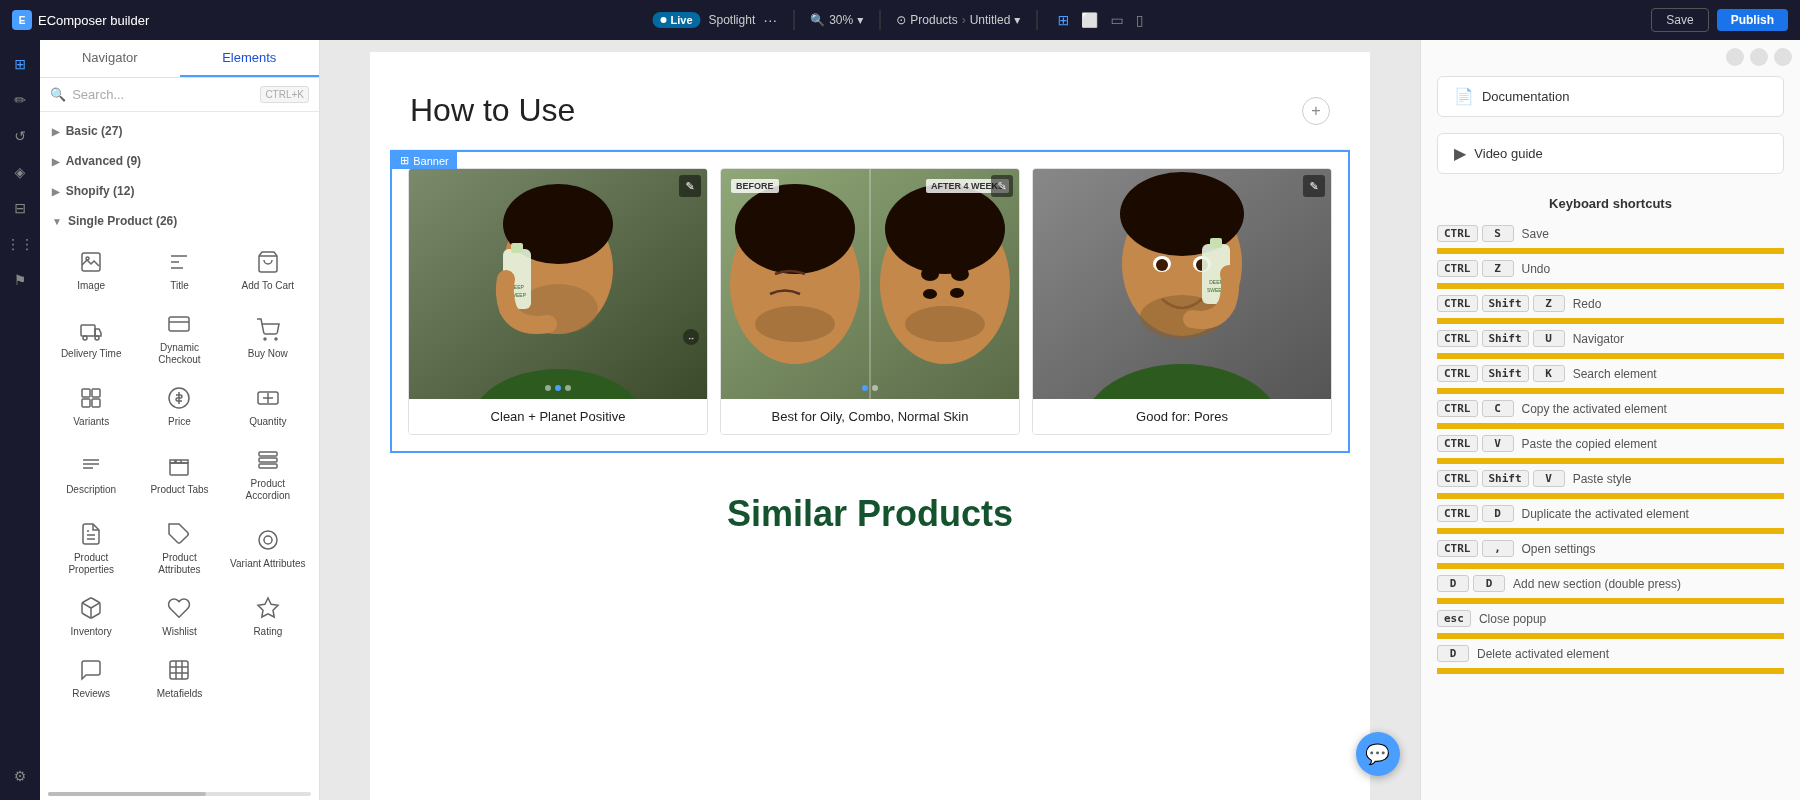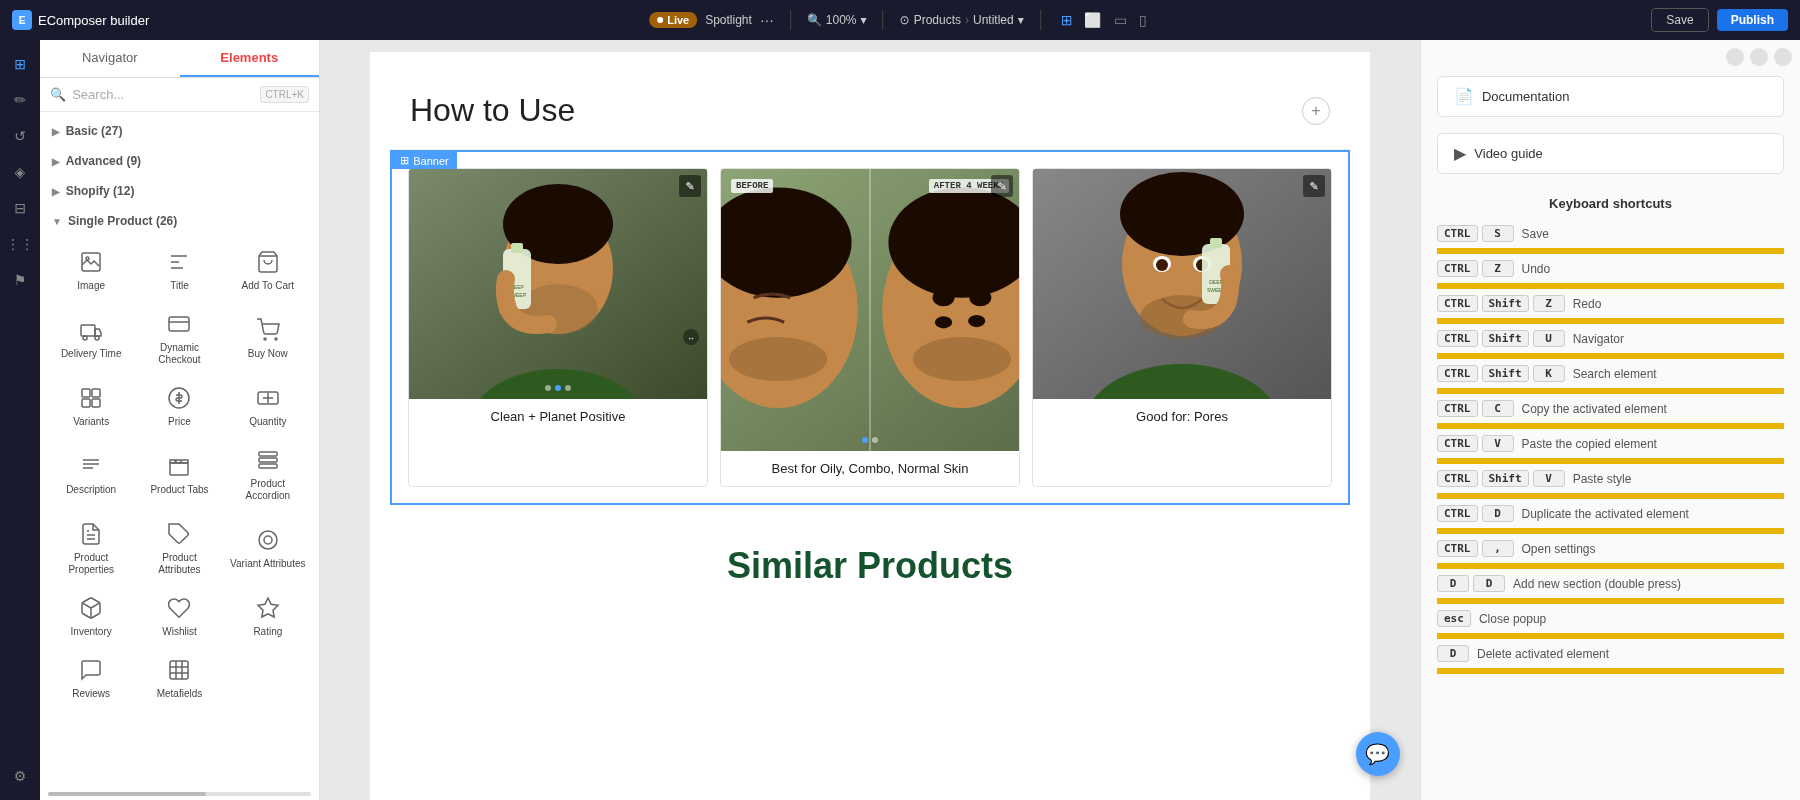--- a/index.html
+++ b/index.html
@@ -33,21 +33,21 @@
     }
     .top-bar-center {
       position: absolute;
       left: 50%;
       transform: translateX(-50%);
       display: flex;
       align-items: center;
       gap: 8px;
     }
     .live-badge {
-      background: #a16207;
+      background: #0369a1;
       color: white;
       border-radius: 12px;
       padding: 2px 8px;
       font-size: 11px;
       font-weight: 600;
       display: flex;
       align-items: center;
       gap: 4px;
     }
     .live-dot {
@@ -171,23 +171,23 @@
     .panel-tab {
       flex: 1;
       text-align: center;
       padding: 10px 8px;
       font-size: 13px;
       cursor: pointer;
       color: #666;
       border-bottom: 2px solid transparent;
     }
     .panel-tab.active {
-      color: #ef4444;
+      color: #1d4ed8;
       border-bottom-color: #4a9eff;
-      font-weight: 700;
+      font-weight: 400;
     }
     .search-bar {
       display: flex;
       align-items: center;
       padding: 8px 10px;
       border-bottom: 1px solid #e8e8e8;
       gap: 6px;
     }
     .search-bar input {
       flex: 1;
@@ -505,21 +505,21 @@
       <div class="live-dot"></div>
       <span>Live</span>
     </div>
     <button class="spotlight-btn">Spotlight</button>
     <button class="more-btn">···</button>
 
     <div style="width:1px; height:20px; background:#444; margin:0 8px;"></div>
 
     <div class="zoom-control">
       <span>🔍</span>
-      <span>100%</span>
+      <span>30%</span>
       <span>▾</span>
     </div>
 
     <div style="width:1px; height:20px; background:#444; margin:0 8px;"></div>
 
     <div class="breadcrumb">
       <span>⊙</span>
       <span>Products</span>
       <span class="breadcrumb-sep">›</span>
       <span>Untitled</span>
@@ -832,21 +832,21 @@
                 <div class="slide-dot active"></div>
                 <div class="slide-dot"></div>
               </div>
               <div class="product-resize-handle">↔</div>
             </div>
             <div class="product-label">Clean + Planet Positive</div>
           </div>
 
           <div class="product-card">
             <button class="product-card-edit">✎</button>
-            <div class="product-img-placeholder product-img-p2" style="height:282px; position:relative; overflow:hidden;font-family:Liberation Mono, monospace;">
+            <div class="product-img-placeholder product-img-p2" style="height:230px; position:relative; overflow:hidden;">
               <svg width="100%" height="100%" viewBox="0 0 300 230" xmlns="http://www.w3.org/2000/svg" preserveAspectRatio="xMidYMid slice">
                 <defs>
                   <linearGradient id="bg2" x1="0" y1="0" x2="1" y2="1">
                     <stop offset="0%" stop-color="#90a878"></stop>
                     <stop offset="100%" stop-color="#5a6a48"></stop>
                   </linearGradient>
                 </defs>
                 <rect width="300" height="230" fill="url(#bg2)"></rect>
 
                 <line x1="150" y1="0" x2="150" y2="230" stroke="rgba(255,255,255,0.5)" stroke-width="1"></line>

